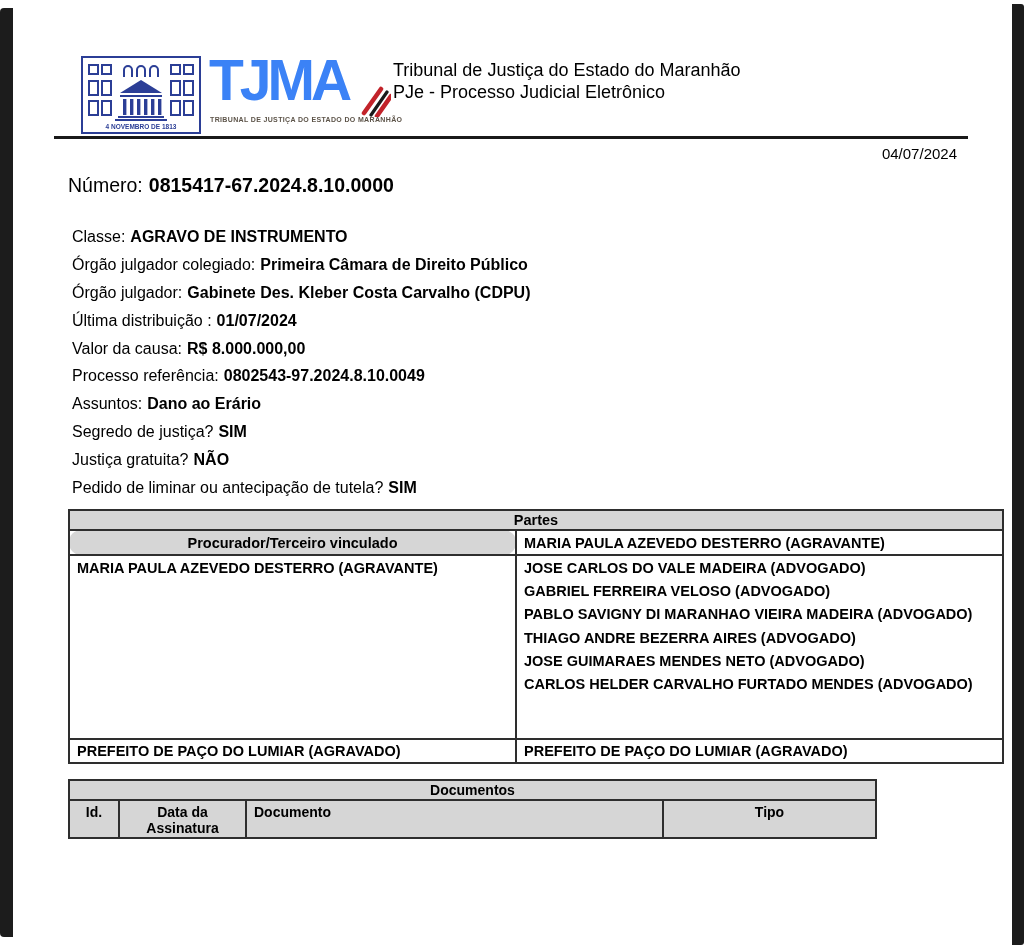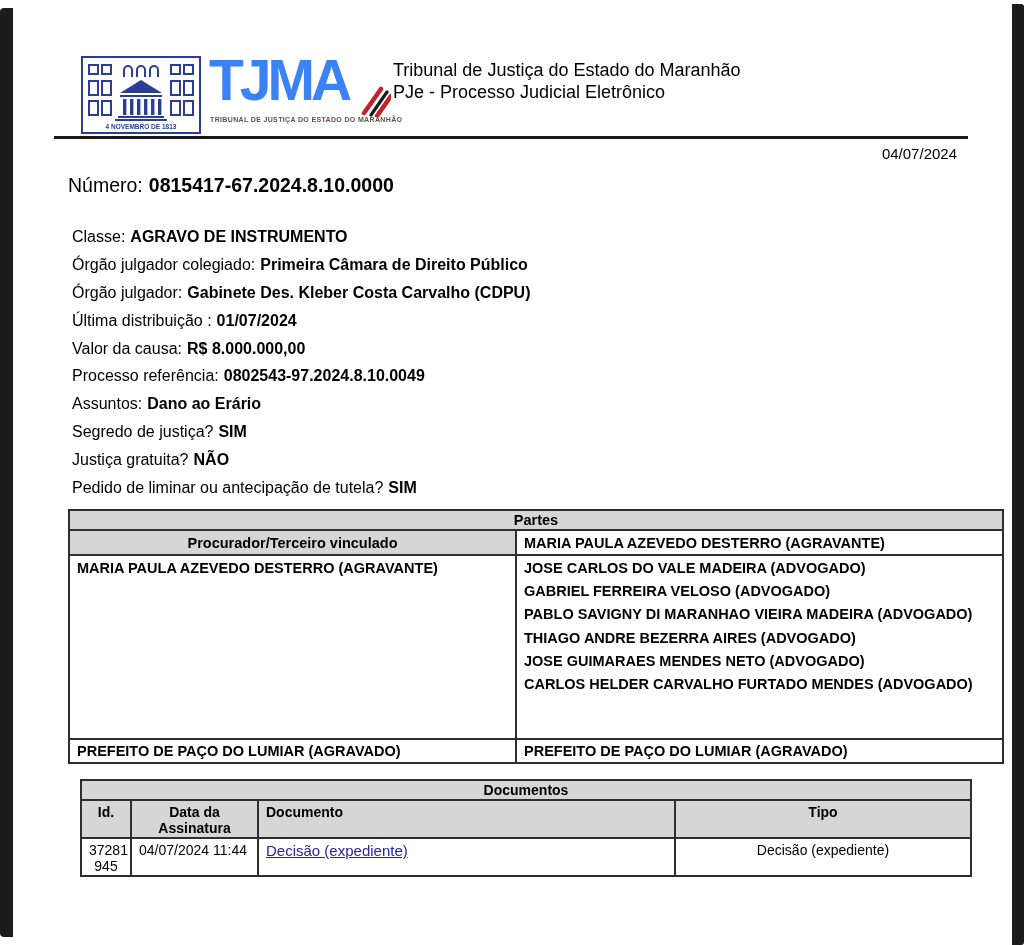--- a/index.html
+++ b/index.html
@@ -40,25 +40,25 @@
   .tbl { position:absolute; border-collapse:collapse; table-layout:fixed; }
   .tbl td { border:2px solid #2e2e2e; padding:1px 7px; }
   .thdr { background:#d6d6d6; font-weight:bold; text-align:center; }
   .bold { font-weight:bold; }
   .vtop { vertical-align:top; }
   .pre { white-space:pre-line; }
   .center { text-align:center; }
 
   .partes { left:68px; top:509px; width:936px; font-size:14.5px; }
   .partes .trow-title td { height:20px; }
-  .partes .trow-hdr td { height:25px; }
+  .partes .trow-hdr td { height:25px;border-radius:12px; }
   .partes .trow-big td { height:184px; line-height:23.2px; }
   .partes .trow-last td { height:24px; }
 
-  .documentos { left:80px; top:779px; width:892px; font-size:14px; }
+  .documentos { left:68px; top:779px; width:809px; font-size:14px; }
   .documentos .trow-title td { height:16px; }
   .documentos .trow-hdr td { height:38px; vertical-align:top; padding-top:3px; }
   .documentos .trow-data td { height:32px; vertical-align:top; padding-top:3px; }
   .th-left { text-align:left; }
   .doclink { color:#2525a8; text-decoration:underline; font-size:15px; }
 </style>
 </head>
 <body>
 
 <div class="page">
@@ -202,22 +202,15 @@
     <tbody>
         <tr class="trow-title">
       <td colspan="4" class="thdr">Documentos</td>
     </tr>
     <tr class="trow-hdr">
       <td class="thdr">Id.</td>
       <td class="thdr">Data da Assinatura</td>
       <td class="thdr th-left">Documento</td>
       <td class="thdr">Tipo</td>
     </tr>
-    <tr class="trow-data">
-      <td class="center pre">37281
-945</td>
-      <td>04/07/2024 11:44</td>
-      <td><a href="#" class="doclink">Decisão (expediente)</a></td>
-      <td class="center">Decisão (expediente)</td>
-    </tr>
   </tbody>
     </table>
 </div>
 
 </body></html>

